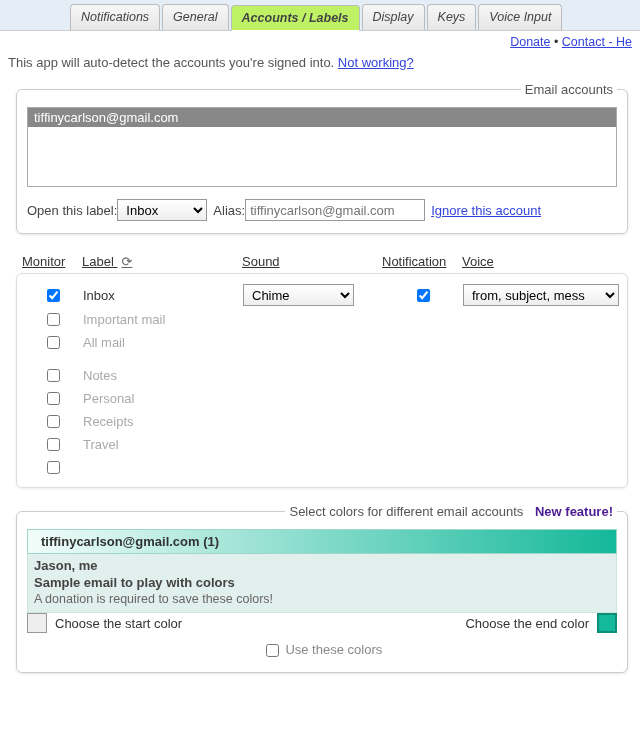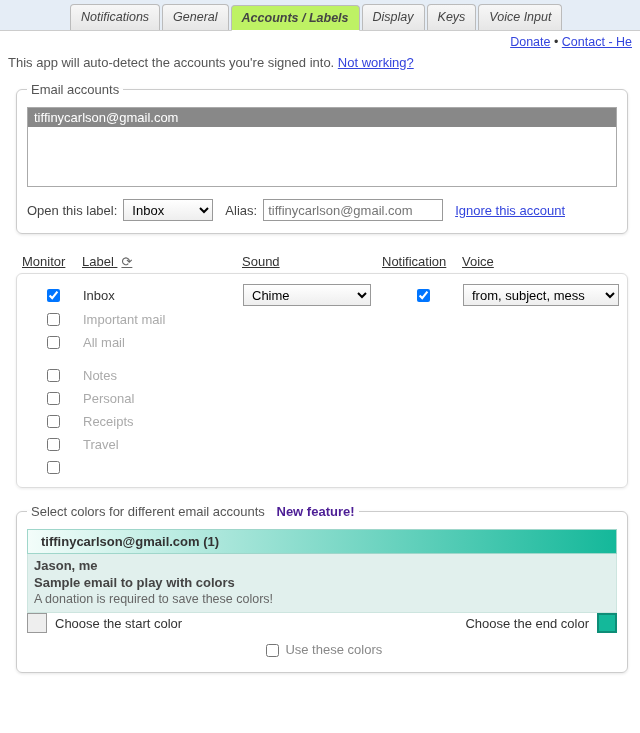--- a/index.html
+++ b/index.html
@@ -48,35 +48,36 @@
     border-radius: 6px;
     margin: 0 12px 16px 16px;
     padding: 10px 10px 12px 10px;
     box-shadow: 0 1px 3px rgba(0,0,0,0.1);
     position: relative;
   }
   fieldset.panel > legend {
     padding: 0 4px;
     color: #555;
     font-size: 13px;
+    text-align: right;
   }
   .listbox {
     border: 1px solid #aaa;
     height: 80px;
     overflow-y: scroll;
     background: #fff;
     margin-bottom: 12px;
   }
   .listbox .row {
     background: #888;
     color: #fff;
     padding: 2px 6px;
     font-size: 13px;
   }
-  .acct-row { display: flex; align-items: center; gap: 6px; flex-wrap: wrap; }
+  .acct-row { display: flex; align-items: center; flex-wrap: wrap; }
   .acct-row label { color: #444; }
   select, input[type=text] {
     border: 1px solid #999;
     padding: 2px 4px;
     font-size: 13px;
     height: 22px;
     background: linear-gradient(#fff,#eee);
   }
   input[type=text] { background: #fff; }
   input[type=text][disabled] { color: #999; background: #fff; }
@@ -185,21 +186,21 @@
     </span>
     <span>Sound</span>
     <span>Notification</span>
     <span>Voice</span>
   </div>
 
   <div class="labels-body">
     <div class="lrow">
       <div class="cb"><input type="checkbox" checked="" style=""></div>
       <div>Inbox</div>
-      <div><select style="width:128px;"><option>Chime</option></select></div>
+      <div><select style="width:111px;"><option>Chime</option></select></div>
       <div class="cb"><input type="checkbox" checked="" style=""></div>
       <div><select style="width:156px;"><option>from, subject, mess</option></select></div>
     </div>
     <div class="lrow disabled">
       <div class="cb"><input type="checkbox" style=""></div>
       <div>Important mail</div>
         <div></div>
         <div></div>
         <div></div>
     </div>

